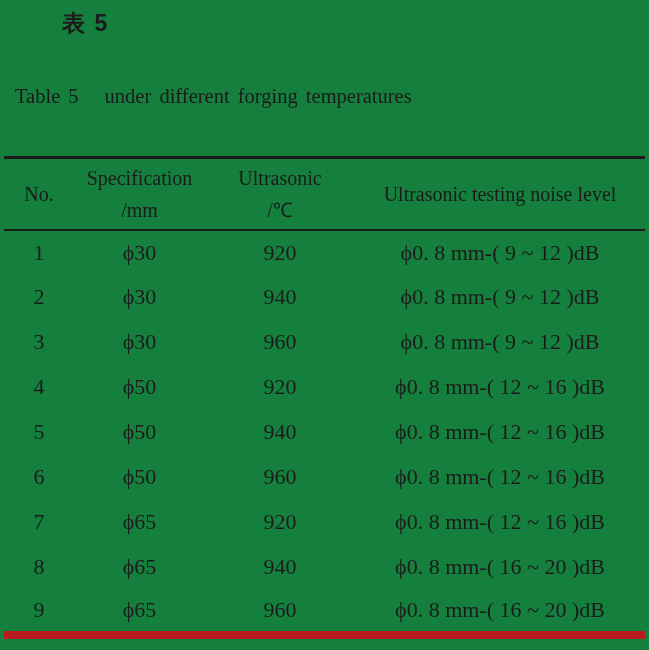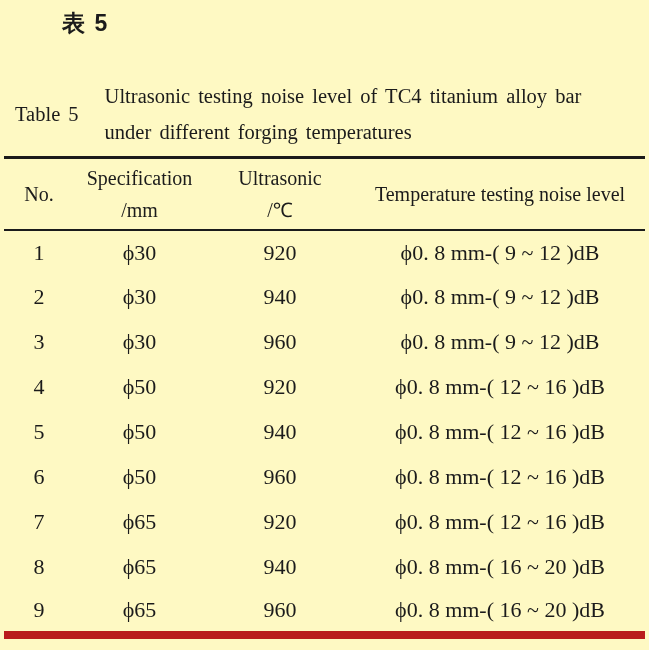--- a/index.html
+++ b/index.html
@@ -1,19 +1,19 @@
 <!DOCTYPE html>
 <html><head>
 <meta charset="utf-8">
 <style>
   html,body{margin:0;padding:0;}
   .page{
     position:relative;
     width:649px;height:650px;
-    background:#fef9c3;
+    background:#15803d;
     color:#1b1b1b;
     overflow:hidden;
     font-family:"Liberation Serif", serif;
   }
   
   .caption{
     position:absolute;
     display:flex;
     align-items:flex-start;
   }
@@ -77,21 +77,20 @@
 
   <div class="caption caption-zh">
     <span class="cap-label">表 5</span>
     <span class="cap-body">
     </span>
   </div>
 
   <div class="caption caption-en">
     <span class="cap-label">Table 5</span>
     <span class="cap-body">
-      <span class="cap-line">Ultrasonic testing noise level of TC4 titanium alloy bar</span>
       <span class="cap-line">under different forging temperatures</span>
     </span>
   </div>
 
   <table class="data-table">
     <colgroup>
       <col class="c-no">
         <col class="c-spec">
         <col class="c-temp">
         <col class="c-noise">
@@ -103,21 +102,21 @@
         </th>
         <th>
           <span class="hdr-line">Specification</span>
             <span class="hdr-line">/mm</span>
         </th>
         <th>
           <span class="hdr-line">Ultrasonic</span>
             <span class="hdr-line">/℃</span>
         </th>
         <th>
-          <span class="hdr-line">Temperature testing noise level</span>
+          <span class="hdr-line">Ultrasonic testing noise level</span>
         </th>
       </tr>
     </thead>
     <tbody>
         <tr>
       <td>1</td>
       <td>ϕ30</td>
       <td>920</td>
       <td>ϕ0. 8 mm-( 9 ~ 12 )dB</td>
     </tr>

